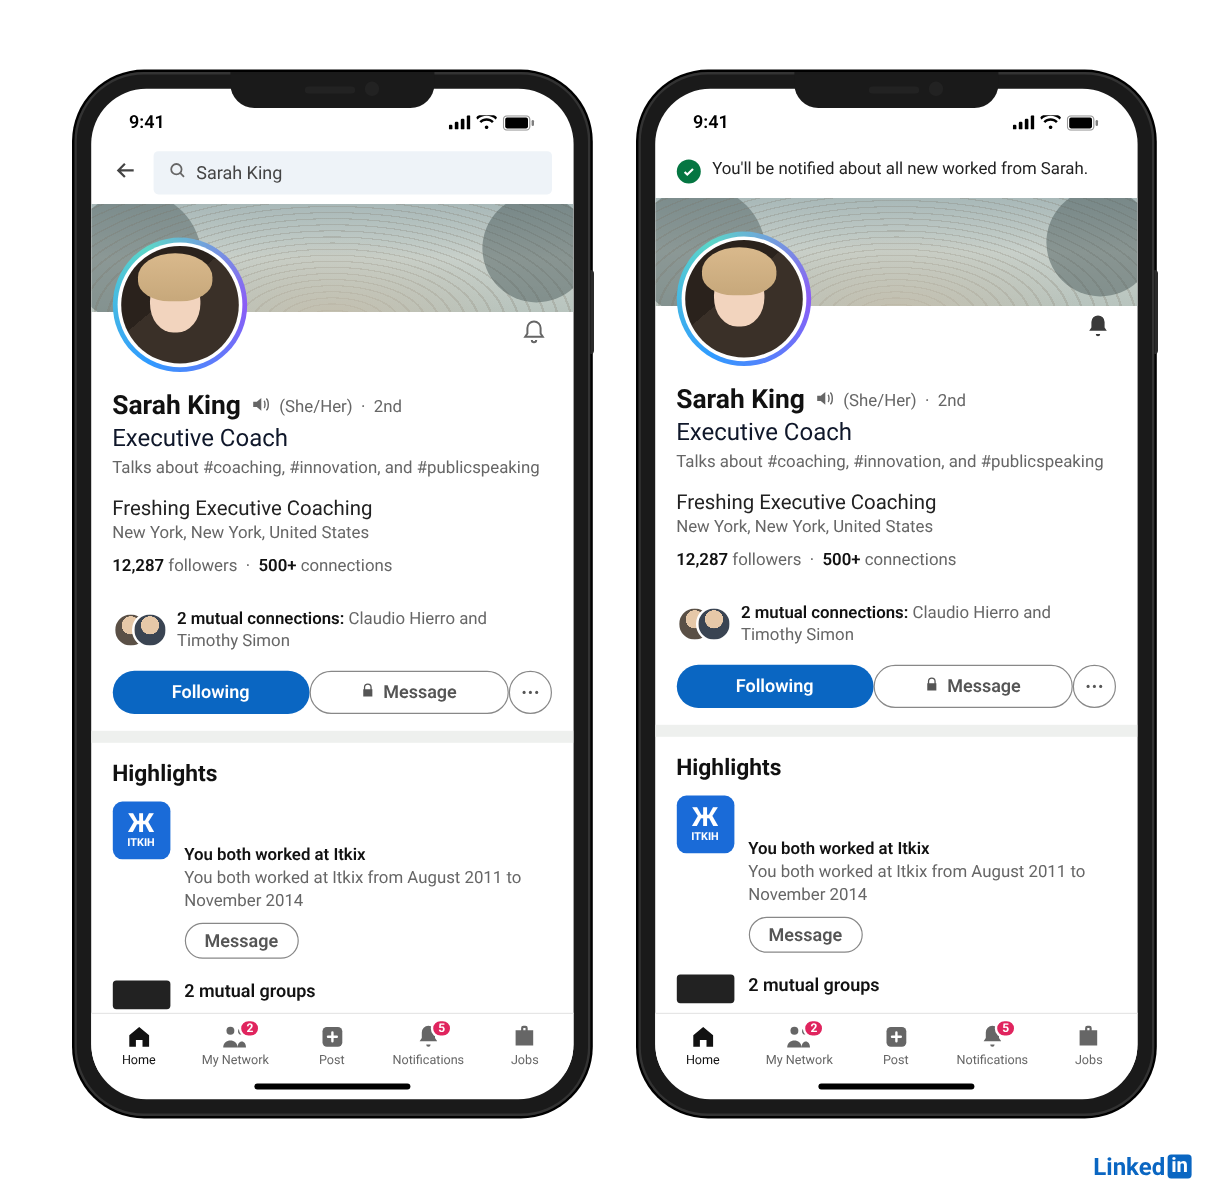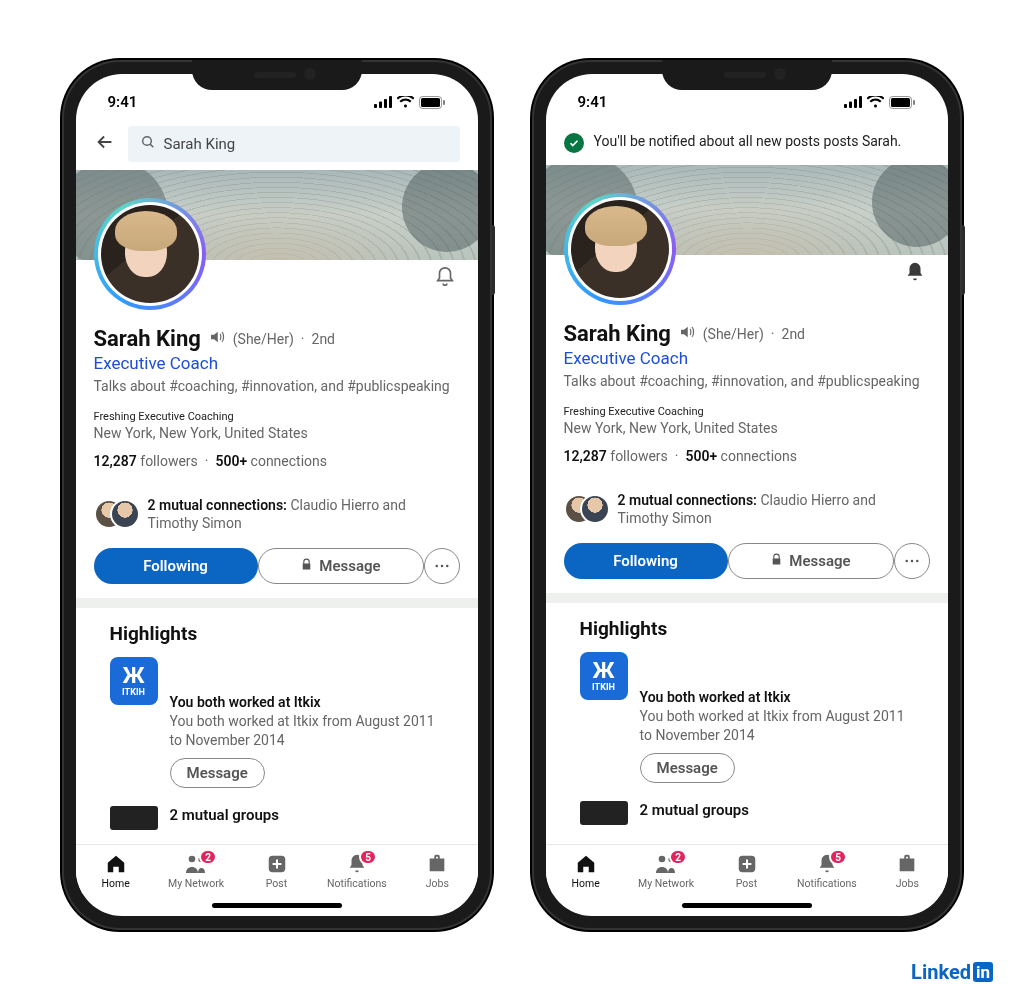--- a/index.html
+++ b/index.html
@@ -42,41 +42,41 @@
   .avatar-face::before { content: ""; position: absolute; left: 46%; top: 20%; width: 42px; height: 52px; background: #f2d4be; border-radius: 50% 50% 46% 46%; transform: translateX(-50%); }
   .avatar-face::after { content: ""; position: absolute; left: 46%; top: 6%; width: 62px; height: 40px; background: linear-gradient(180deg,#d9b98c,#c7a87b); border-radius: 50% 50% 42% 42%; transform: translateX(-50%); }
   .bell-btn { position: absolute; right: 22px; top: 6px; color: #666; }
   .bell-btn.active { color: #3a3a3a; }
 
   .info { padding: 6px 18px 14px; }
   .name-row { display: flex; align-items: center; gap: 7px; flex-wrap: wrap; }
   .name { font-size: 22px; font-weight: 700; color: #111; }
   .spk { color: #666; }
   .meta { font-size: 14px; color: #666; }
-  .headline { font-size: 17px; color: #1d4ed8; margin-top: 2px; }
+  .headline { font-size: 20px; color: #0f172a; margin-top: 2px; }
   .talks { font-size: 14px; color: #666; margin-top: 4px; line-height: 1.35; }
-  .company { font-size: 11px; color: #222; margin-top: 14px; }
+  .company { font-size: 17px; color: #222; margin-top: 14px; }
   .location { font-size: 14px; color: #666; margin-top: 2px; }
   .stats { font-size: 14px; color: #666; margin-top: 12px; }
   .stats b { color: #111; font-weight: 600; }
   .mutual { display: flex; align-items: center; gap: 10px; margin-top: 27px; font-size: 14px; color: #666; line-height: 1.3; }
   .mutual .faces { width: 44px; height: 30px; position: relative; flex-shrink: 0; }
   .mutual .f1, .mutual .f2 { position: absolute; top: 0; width: 30px; height: 30px; border-radius: 50%; border: 2px solid #fff; }
   .mutual .f1 { left: 0; background: radial-gradient(circle at 50% 35%, #e6c8a8 0 35%, #5a5046 36%); }
   .mutual .f2 { left: 16px; background: radial-gradient(circle at 50% 35%, #e6c8a8 0 35%, #3a4452 36%); }
   .mutual b { color: #111; font-weight: 600; }
 
   .actions { display: flex; margin-top: 16px; align-items: center; }
   .btn { height: 36px; border-radius: 20px; font-size: 15px; font-weight: 600; display: flex; align-items: center; justify-content: center; gap: 6px; cursor: pointer; }
   .btn-primary { background: #0a66c2; color: #fff; flex: 1; }
   .btn-outline { border: 1px solid #888; color: #555; background: #fff; flex: 1; }
   .btn-more { width: 36px; height: 36px; border-radius: 50%; border: 1px solid #888; color: #555; display: flex; align-items: center; justify-content: center; flex-shrink: 0; }
 
   .divider { height: 10px; background: #eef0ee; }
-  .section { padding: 14px 34px 0; }
+  .section { padding: 14px 18px 0; }
   .section h3 { font-size: 19px; font-weight: 700; color: #111; margin-bottom: 12px; }
   .hl-item { display: flex; gap: 12px; }
   .hl-logo { width: 48px; height: 48px; border-radius: 8px; background: #1a6bd8; color: #fff; display: flex; flex-direction: column; align-items: center; justify-content: center; font-size: 9px; font-weight: 700; flex-shrink: 0; }
   .hl-logo .sym { font-size: 22px; line-height: 1; }
   .hl-body { flex: 1; font-size: 14px; }
   .hl-title { font-weight: 600; color: #111; margin-top: 37px; }
   .hl-sub { color: #666; margin-top: 2px; line-height: 1.35; }
   .hl-btn { margin-top: 8px; display: inline-flex; border: 1px solid #888; border-radius: 18px; padding: 5px 16px; color: #555; font-weight: 600; font-size: 15px; }
   .hl-next { margin-top: 18px; display: flex; align-items: flex-start; gap: 12px; }
   .hl-next .thumb { width: 48px; height: 24px; background: #222; border-radius: 3px; }
@@ -300,21 +300,21 @@
             </span>
         </span>
       </div>
 
       <div class="toast">
         <span class="check">
             <svg width="12" height="12" viewBox="0 0 24 24" fill="none" stroke="#fff" stroke-width="3.5">
               <path d="M5 12.5l4.5 4.5L19 7.5"></path>
             </svg>
           </span>
-        <span class="toast-text">You'll be notified about all new posts posts Sarah.</span>
+        <span class="toast-text">You'll be notified about all new worked from Sarah.</span>
       </div>
 
       <div class="scroll">
         <div class="cover">
             <div class="sand"></div>
           </div>
         <div class="profile-row">
           <div class="avatar-ring">
               <div class="avatar">
                 <div class="avatar-face"></div>

